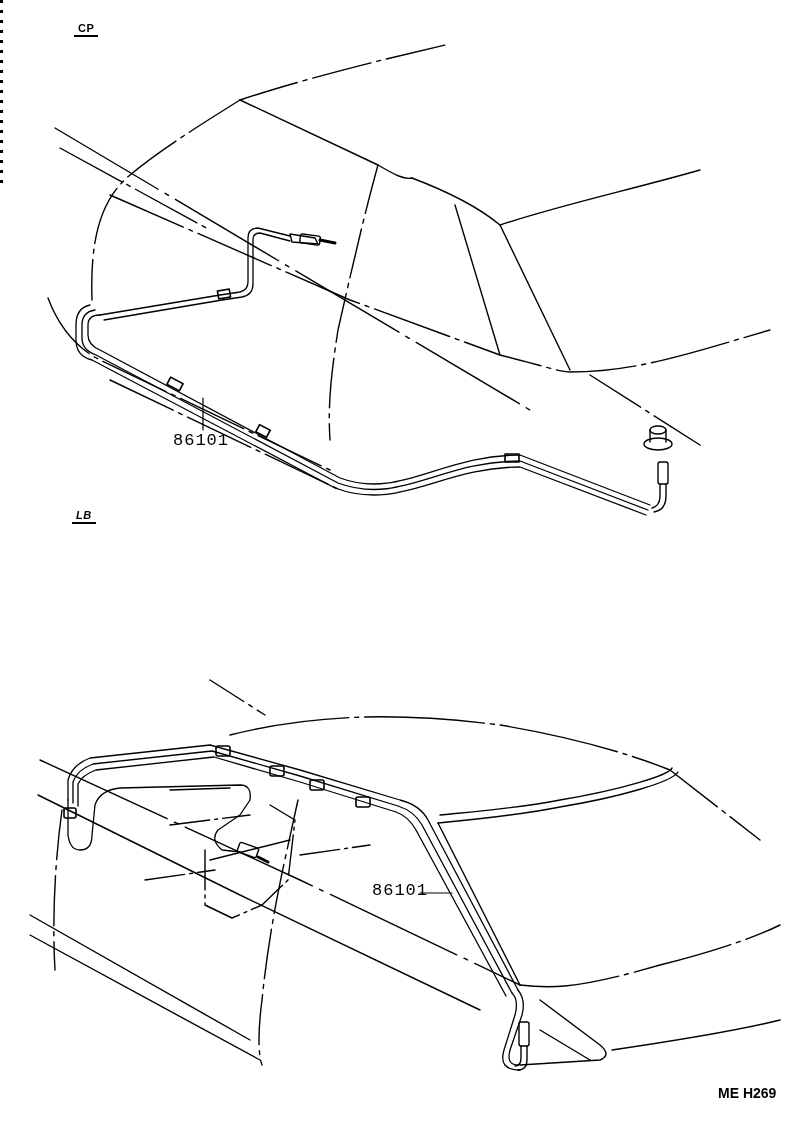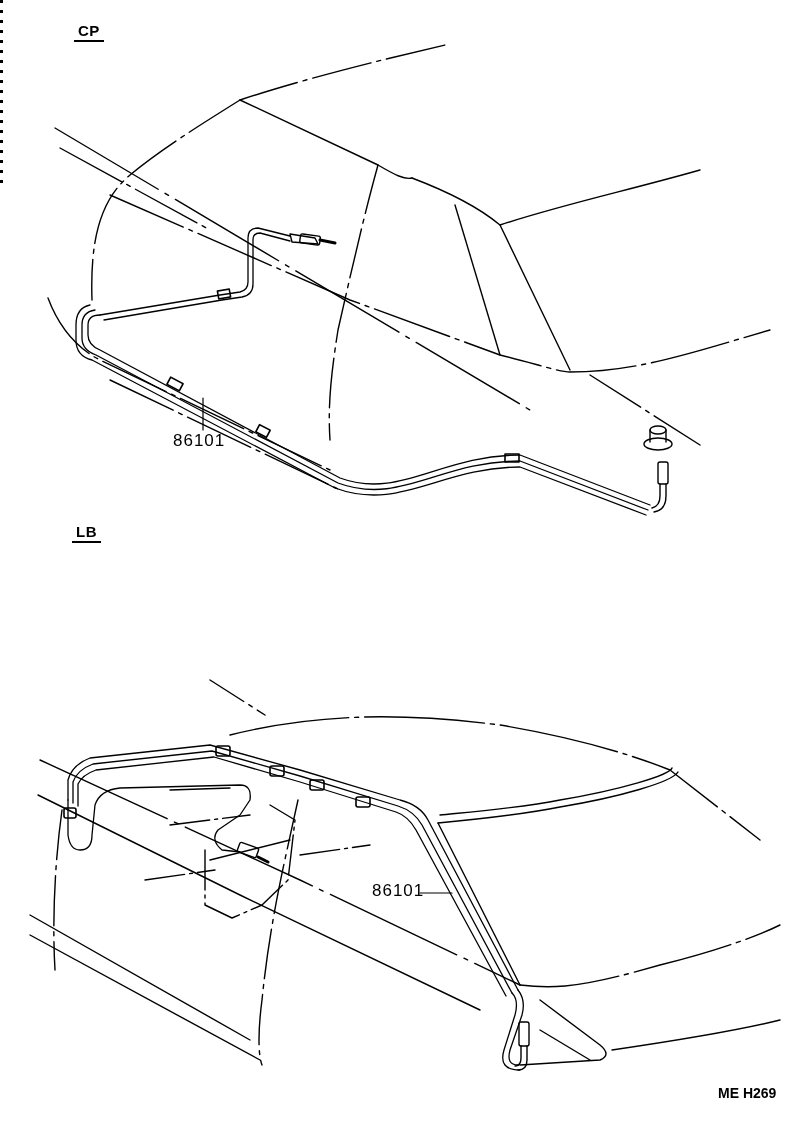--- a/index.html
+++ b/index.html
@@ -1,36 +1,36 @@
 <!DOCTYPE html>
 <html><head>
   <meta charset="utf-8">
   <style>
     html, body { margin: 0; padding: 0; background: #ffffff; }
     body { width: 800px; height: 1140px; position: relative; overflow: hidden;
            font-family: "Liberation Sans", "DejaVu Sans", sans-serif; color: #000; }
-    .view-label { position: absolute; font-size: 15px; font-weight: bold; letter-spacing: 0.5px; }
+    .view-label { position: absolute; font-size: 11px; font-weight: bold; letter-spacing: 0.5px; }
     .view-label .ul { position: absolute; left: -4px; right: -4px; bottom: -3px; height: 2px; background: #000; }
-    .part-no { position: absolute; font-size: 17px; font-weight: normal; letter-spacing: 1px; }
+    .part-no { position: absolute; font-size: 17px; font-weight: normal; letter-spacing: 1px; font-family: Liberation Mono, monospace; }
     .ref-code { position: absolute; font-size: 14px; font-weight: bold; }
     svg.art { position: absolute; left: 0; top: 0; }
     .edge-dots { position: absolute; left: 0; top: 0; width: 3px; height: 190px;
                  background: repeating-linear-gradient(to bottom, #000 0 3px, transparent 3px 10px); }
   </style>
 </head>
 <body>
 
 <div class="edge-dots"></div>
 
 <div class="view-label" style="left:78px; top:22px;">
   <span>CP</span>
   <span class="ul"></span>
 </div>
 
-<div class="view-label" style="left:76px; top:523px;">
+<div class="view-label" style="left:76px; top:509px;font-style:italic;">
   <span>LB</span>
   <span class="ul"></span>
 </div>
 
 <div class="part-no" style="left:173px; top:431px;">86101</div>
 <div class="part-no" style="left:372px; top:881px;">86101</div>
 
 <div class="ref-code" style="left:718px; top:1085px;">ME H269</div>
 
 <svg class="art" width="800" height="540" viewBox="0 0 800 540" fill="none" stroke="#000" stroke-width="1.4" stroke-linecap="round" stroke-linejoin="round">

